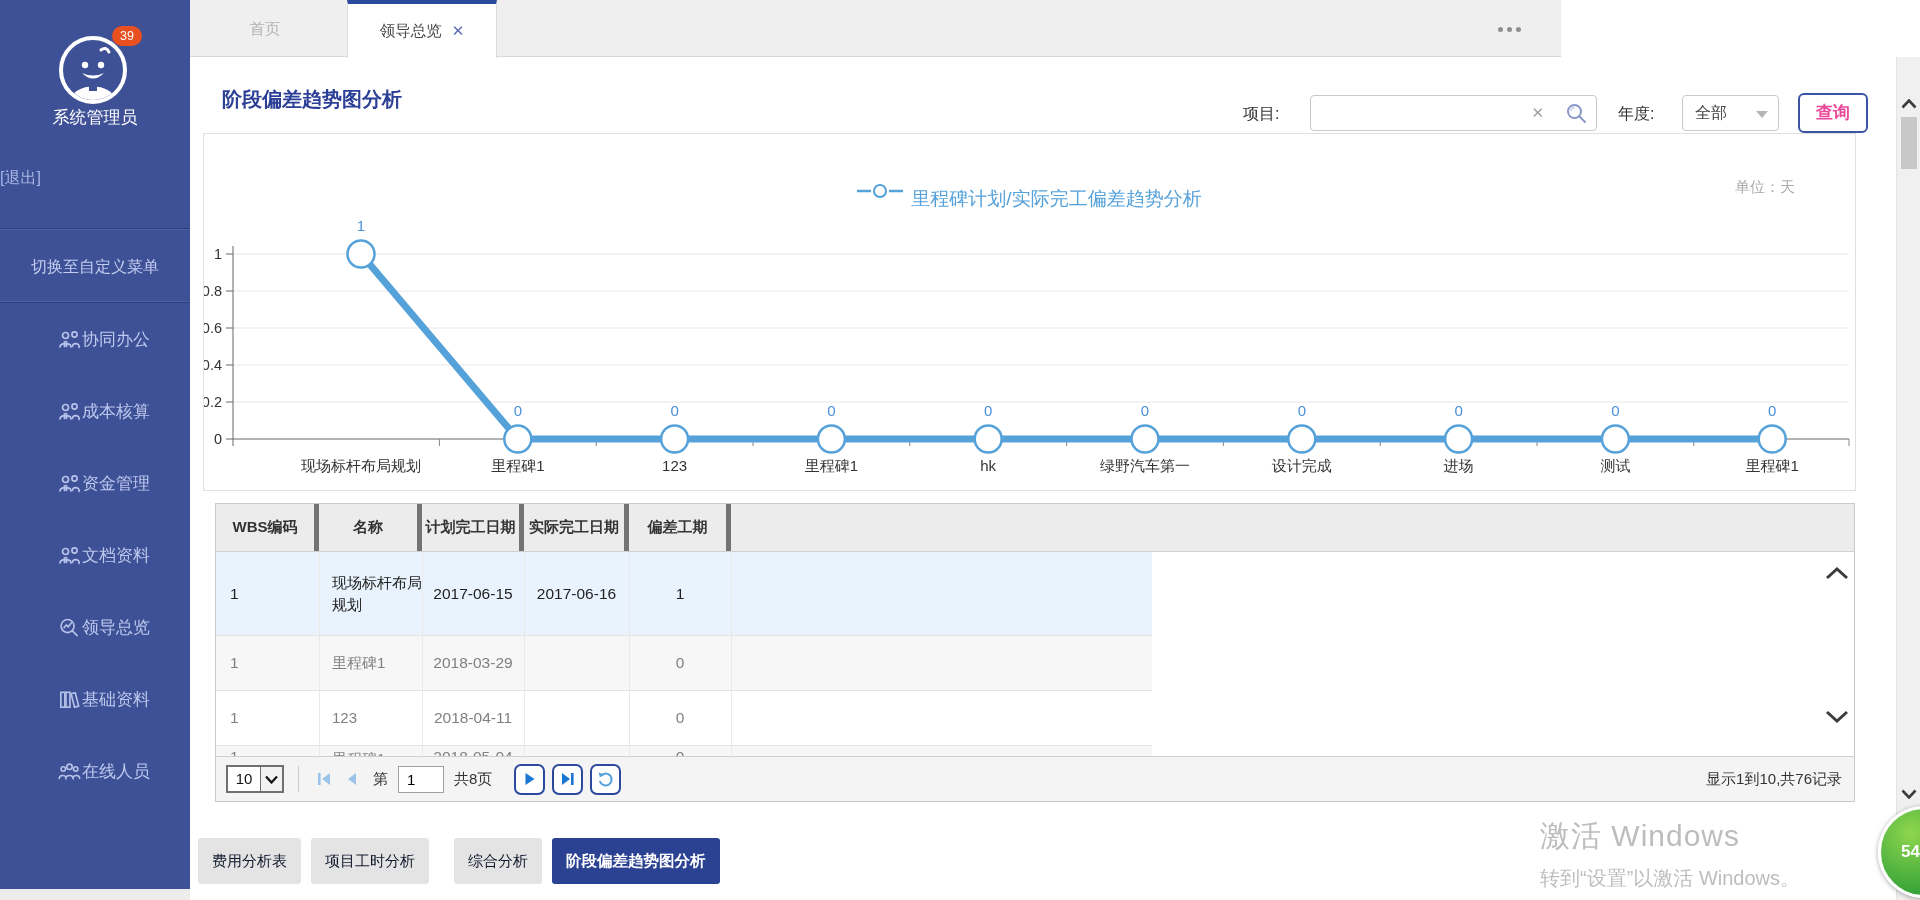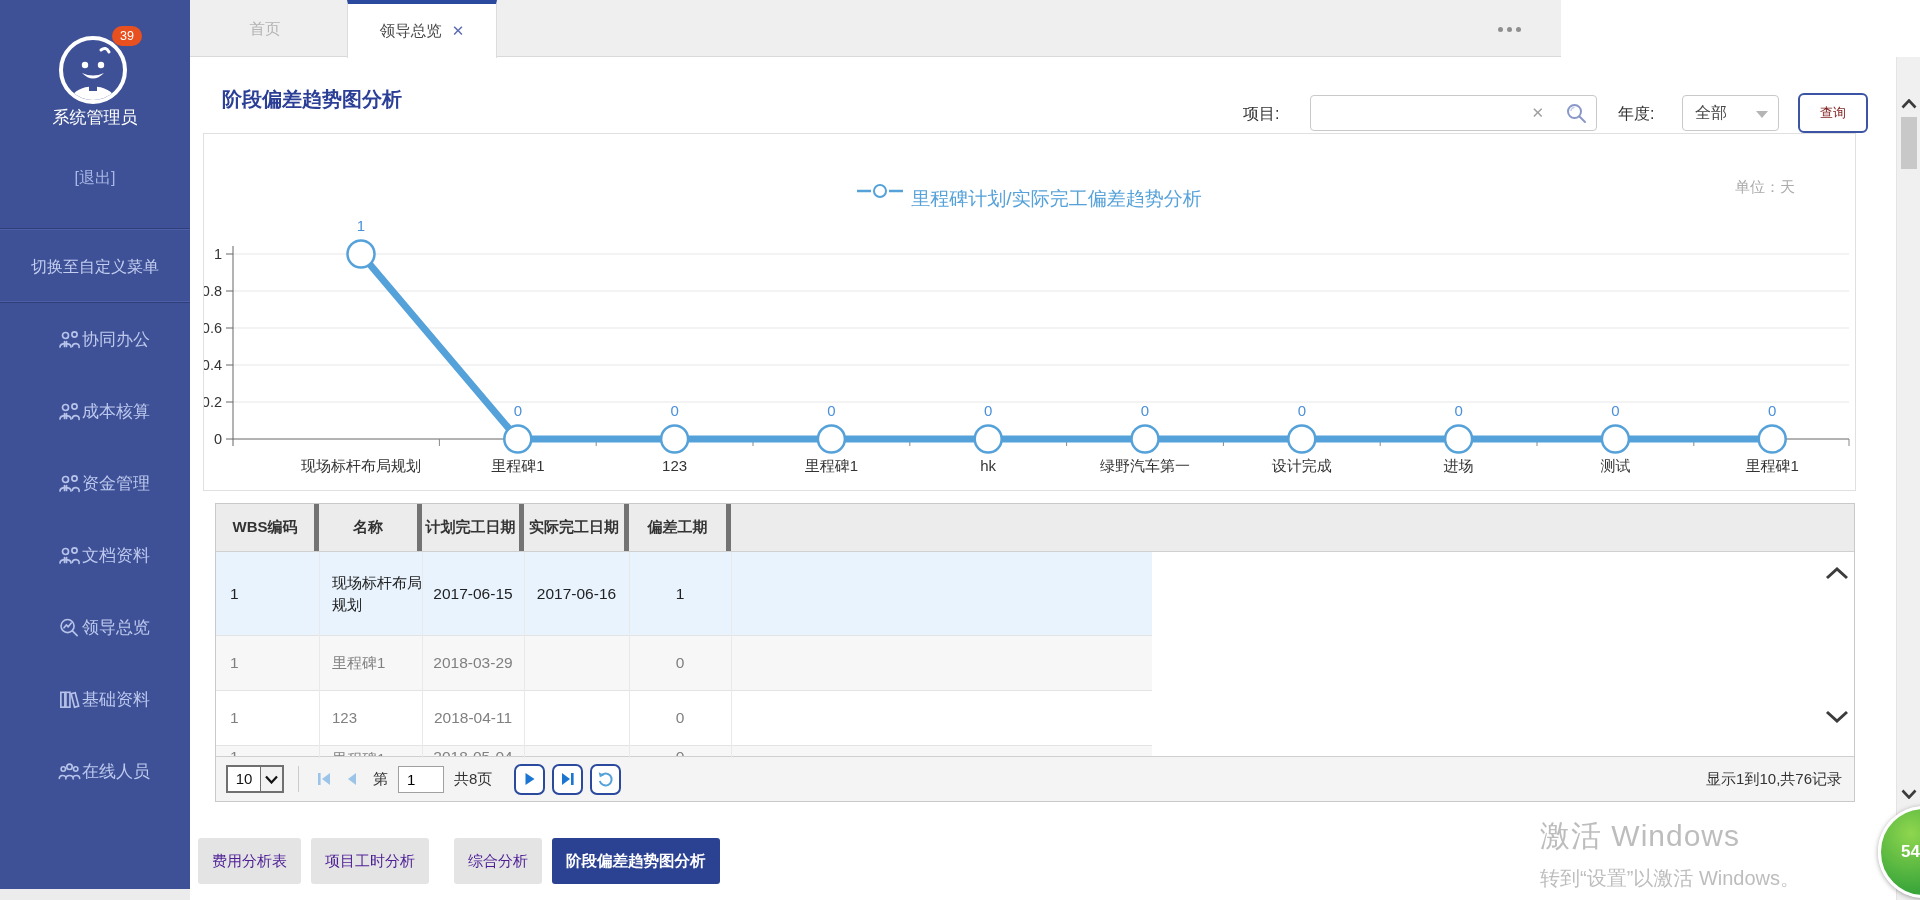--- a/index.html
+++ b/index.html
@@ -7,21 +7,21 @@
     font-family:"Liberation Sans","DejaVu Sans",sans-serif; }
   .wrap { position:relative; width:1920px; height:900px; overflow:hidden; background:#fff; }
   .abs { position:absolute; }
 
   
   .sidebar { left:0; top:0; width:190px; height:900px; background:#3e5096; }
   .avatar-box { position:absolute; left:57px; top:34px; width:72px; height:72px; }
   .badge { position:absolute; left:112px; top:26px; min-width:30px; height:20px; border-radius:10px;
     background:#e8511f; color:#fff; font-size:12.5px; line-height:20px; text-align:center; padding:0 6px; }
   .uname { position:absolute; left:0; top:106px; width:190px; text-align:center; color:#fff; font-size:17px; }
-  .logout { position:absolute; left:0; top:168px; width:190px; text-align:center; color:#a9b7e6; font-size:16px; cursor:pointer; }
+  .logout { position:absolute; left:0; top:168px; width:190px; text-align:left; color:#a9b7e6; font-size:16px; cursor:pointer; }
   .switch-item { position:absolute; left:0; top:228px; width:190px; height:75px; line-height:75px; text-align:center;
     color:#c2cdf0; font-size:16px; border-top:1px solid #303f79; border-bottom:1px solid #303f79;
     box-shadow:inset 0 1px 0 #4d5fa9, inset 0 -1px 0 #4d5fa9; cursor:pointer; }
   .side-menu { position:absolute; left:0; top:303px; width:190px; }
   .side-item { height:72px; display:flex; align-items:center; padding-left:56px; cursor:pointer; }
   .side-ico { width:26px; height:24px; display:inline-flex; align-items:center; justify-content:center; }
   .side-label { color:#bcc8ee; font-size:17px; }
   .side-strip { left:0; top:889px; width:190px; height:11px; background:#ececec; }
 
   
@@ -42,21 +42,21 @@
   .proj-input { left:1310px; top:95px; width:287px; height:36px; border:1px solid #c9c9c9; border-radius:4px; background:#fff; }
   .proj-input input { position:absolute; left:8px; top:0; width:210px; height:34px; border:none; outline:none; font-size:15px; background:transparent; }
   .clear-x { position:absolute; right:52px; top:8px; color:#a0a0a0; font-weight:bold; font-size:15px; cursor:pointer; }
   .mag { position:absolute; right:8px; top:6px; cursor:pointer; }
   .year-label { left:1618px; top:104px; }
   .year-dd { left:1682px; top:95px; width:97px; height:36px; border:1px solid #c9c9c9; border-radius:4px; background:#fff;
     font-size:16px; color:#444; line-height:34px; padding-left:12px; cursor:pointer; }
   .year-dd .car { position:absolute; right:10px; top:15px; width:0; height:0;
     border-left:6px solid transparent; border-right:6px solid transparent; border-top:7px solid #b5b5b5; }
   .query-btn { left:1798px; top:93px; width:70px; height:40px; border:2px solid #3b54a4; border-radius:6px;
-    background:#fff; color:#7f1d1d; font-size:13px; font-weight:400; text-align:center; line-height:36px; cursor:pointer; }
+    background:#fff; color:#ec4899; font-size:17px; font-weight:700; text-align:center; line-height:36px; cursor:pointer; }
 
   
   .chart-panel { left:203px; top:133px; width:1653px; height:358px; border:1px solid #e0e0e0; background:#fff; }
   .legend { position:absolute; left:0; top:36px; width:100%; text-align:center; }
   .legend-inner { display:inline-flex; align-items:center; gap:8px; cursor:pointer; }
   .legend-text { font-size:19px; color:#55a1d9;margin-top:16px; }
   .unit { position:absolute; right:60px; top:44px; font-size:15px; color:#ababab; }
   .chart-svg { position:absolute; left:0; top:0; }
 
   
@@ -89,21 +89,21 @@
   .pg-text { font-size:15px; color:#333; margin:0 6px; }
   .pg-input { width:46px; height:27px; border:1px solid #a0a0a0; font-size:15px; padding-left:8px; margin:0 4px; background:#fff; }
   .pg-btn { width:31px; height:31px; border:2px solid #2b4a9e; border-radius:7px; background:#fff;
     display:inline-flex; align-items:center; justify-content:center; cursor:pointer; }
   .pg-btn + .pg-btn { margin-left:7px; }
   .pg-btns { margin-left:16px; display:flex; }
   .pg-summary { margin-left:auto; margin-right:12px; font-size:15px; color:#333; }
 
   
   .bottom-tabs { left:198px; top:838px; display:flex; gap:10px; align-items:center; }
-  .btab { height:46px; padding:0 14px; background:#e4e4e4; border-radius:3px; font-size:15px; color:#4c1d95;
+  .btab { height:46px; padding:0 14px; background:#e4e4e4; border-radius:3px; font-size:15px; color:#0f172a;
     display:flex; align-items:center; cursor:pointer; white-space:nowrap; }
   .btab.extra-gap { margin-left:15px; }
   .btab.active { background:#2b4191; color:#fff; font-weight:bold; font-size:15.5px; }
 
   
   .watermark { left:1540px; top:816px; color:#bdbdbd; pointer-events:none; z-index:5; }
   .watermark .l1 { font-size:30px; letter-spacing:1px; }
   .watermark .l2 { font-size:20px; margin-top:8px; }
   .scrollbar { left:1896px; top:57px; width:24px; height:843px; background:#f0f0f0; border-left:1px solid #e4e4e4; }
   .sb-up { position:absolute; left:4px; top:38px; cursor:pointer; }

